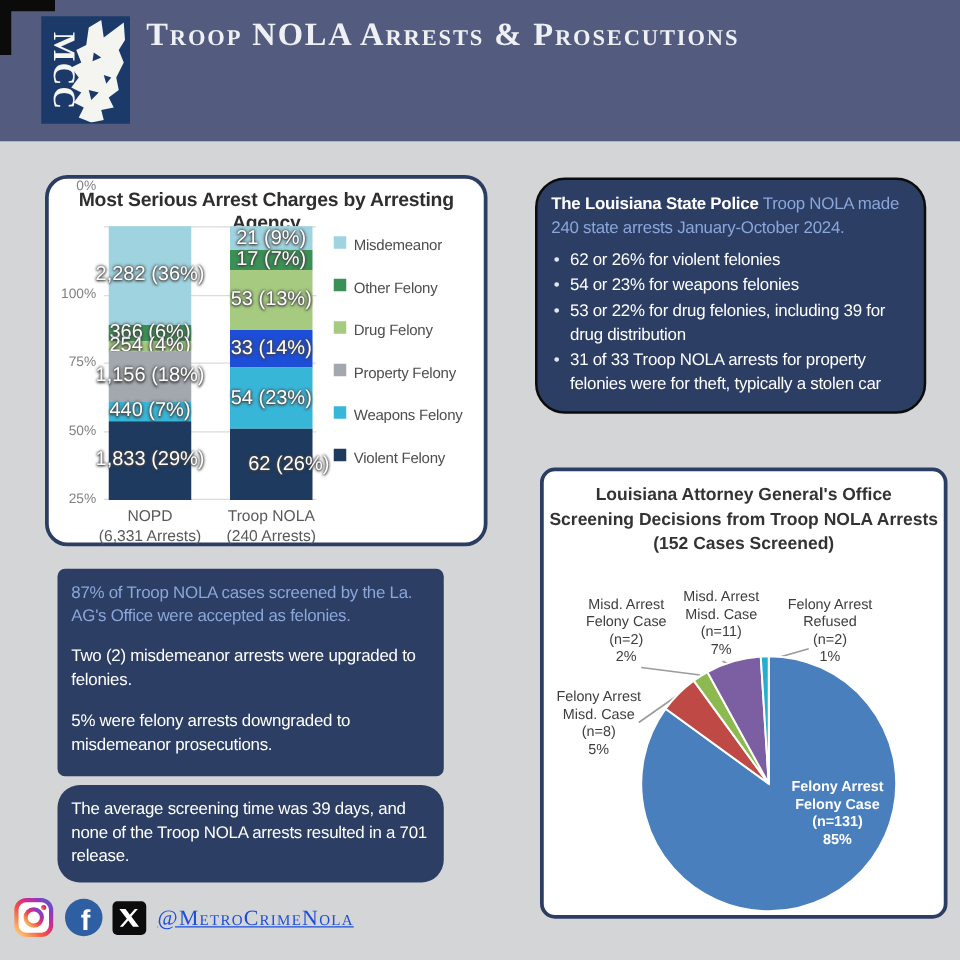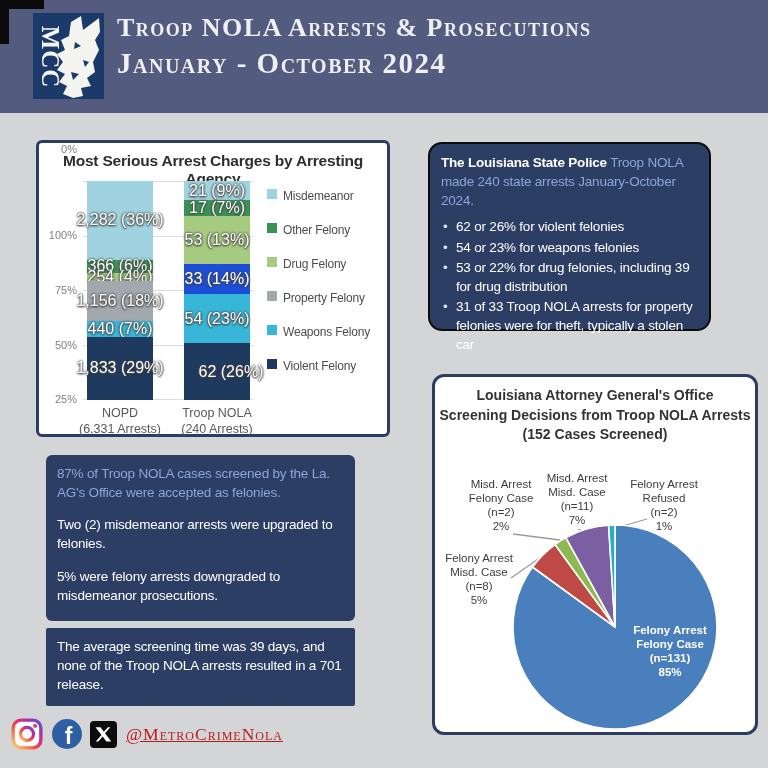--- a/index.html
+++ b/index.html
@@ -16,21 +16,21 @@
   .logo-mcc{position:absolute;left:-14px;top:30px;color:#f5f5f2;font-family:"Liberation Serif",serif;
             font-weight:bold;font-size:25px;letter-spacing:1px;transform:rotate(90deg);}
   .logo-wolf{position:absolute;right:1px;top:3px;}
   .title-block{left:117px;top:11px;color:#eef0f4;font-family:"Liberation Serif",serif;
                font-variant:small-caps;letter-spacing:1.5px;line-height:1.3;}
   .title-l1{font-size:26px;font-weight:600;}
   .title-l2{font-size:29px;font-weight:600;}
 
   
   .chart-card{left:36px;top:140px;width:354px;height:297px;background:#fff;
-              border:3px solid #2c3d63;border-radius:6px;box-sizing:border-box;}
+              border:3px solid #2c3d63;border-radius:18px;box-sizing:border-box;}
   .chart-title{left:0;top:9px;width:100%;text-align:center;font-size:15.5px;font-weight:bold;
                color:#2e2e2e;letter-spacing:-0.2px;}
   .ytick{width:38px;text-align:right;font-size:11px;color:#808080;}
   .ytick:nth-of-type(1){left:0;top:32px;} .ytick:nth-of-type(2){left:0;top:86px;}
   .ytick:nth-of-type(3){left:0;top:141px;} .ytick:nth-of-type(4){left:0;top:196px;}
   .ytick:nth-of-type(5){left:0;top:250px;}
   .plot{left:44px;top:38px;width:170px;height:219px;}
   .grid{position:absolute;left:0;width:170px;height:1px;background:#dcdcdc;}
   .grid:nth-of-type(1){top:0;} .grid:nth-of-type(2){top:55px;} .grid:nth-of-type(3){top:109px;}
   .grid:nth-of-type(4){top:164px;} .grid:nth-of-type(5){top:218px;}
@@ -43,28 +43,28 @@
   .xlab.x0{left:21px;} .xlab.x1{left:118px;}
   .legend{left:228px;top:46px;width:120px;}
   .lg-item{display:flex;margin-bottom:20px;}
   .sw{width:10px;height:10px;margin-right:6px;flex:0 0 auto;}
   .lg-txt{font-size:12px;color:#4d4d4d;letter-spacing:-0.2px;white-space:nowrap;}
 
   
   .navy{background:#2c3e64;color:#fff;font-size:13.5px;line-height:1.42;letter-spacing:-0.2px;
         box-sizing:border-box;}
   .peri{color:#8ba6d9;}
-  .info-box{left:428px;top:142px;width:283px;height:189px;border:2px solid #0c0c0c;
-            border-radius:14px;padding:9px 11px;}
+  .info-box{left:428px;top:142px;width:313px;height:189px;border:2px solid #0c0c0c;
+            border-radius:24px;padding:9px 11px;}
   .info-box ul{list-style:none;margin:7px 0 0 0;padding:0;}
   .info-box li{padding-left:15px;position:relative;margin-bottom:1px;}
   .info-box li::before{content:"\2022";position:absolute;left:2px;color:#dfe6f2;}
   .box1{left:46px;top:455px;width:309px;height:166px;border-radius:6px;padding:9px 11px;}
   .box1 p,.box2 p{margin:0 0 13px 0;}
-  .box2{left:46px;top:628px;width:309px;height:78px;border-radius:2px;padding:9px 11px;}
+  .box2{left:46px;top:628px;width:309px;height:78px;border-radius:18px;padding:9px 11px;}
 
   
   .pie-card{left:432px;top:374px;width:326px;height:361px;background:#fff;
             border:3px solid #2c3d63;border-radius:12px;box-sizing:border-box;overflow:hidden;}
   .pie-title{left:0;top:9px;width:100%;text-align:center;font-size:14px;font-weight:bold;
              color:#333;line-height:1.4;}
   .pie-svg{position:absolute;left:0;top:0;}
   .plab{position:absolute;width:100px;text-align:center;font-size:11.5px;color:#3d3d3d;
         line-height:1.22;}
   .plab.inside{color:#fff;font-weight:bold;}
@@ -73,29 +73,28 @@
   .pl-blue{left:185px;top:246px;}
 
   
   .footer-ig{left:10px;top:717px;width:34px;height:34px;}
   .footer-fb{left:52px;top:719px;width:30px;height:30px;border-radius:50%;background:#2e5fa3;
              display:flex;align-items:center;justify-content:center;}
   .fb-f{color:#fff;font-weight:bold;font-size:23px;margin-left:3px;margin-top:5px;}
   .footer-x{left:90px;top:721px;width:27px;height:27px;background:#0c0c0c;border-radius:4px;
             display:flex;align-items:center;justify-content:center;}
   .handle{left:126px;top:724px;font-family:"Liberation Serif",serif;font-variant:small-caps;
-          font-size:17.5px;letter-spacing:1px;color:#b91c1c;text-decoration:underline;}
+          font-size:17.5px;letter-spacing:1px;color:#1d4ed8;text-decoration:underline;}
 </style>
 </head>
 <body>
 
 <div class="abs header">
   <div class="abs title-block">
     <div class="title-l1">Troop NOLA Arrests &amp; Prosecutions</div>
-    <div class="title-l2">January - October 2024</div>
   </div>
   <div class="abs logo">
     <div class="logo-mcc">MCC</div>
     <svg class="logo-wolf" width="50" height="82" viewBox="0 0 50 82">
       <path fill="#f4f4f1" d="M18 6 L28 0 L30 14 L38 8 L46 2 L47 16 L42 24 L46 34 L40 46 L42 56 L34 62 L38 70 L28 72 L30 80 L20 82 L10 78 L14 70 L6 66 L12 58 L4 54 L10 46 L4 38 L12 34 L8 24 L16 20 Z"></path>
       <path fill="#1c3a69" d="M22 26 l6 4 -7 3 Z M30 44 l6 2 -4 5 Z M18 56 l8 2 -6 6 Z"></path>
     </svg>
   </div>
   <div class="abs corner-top"></div>
   <div class="abs corner-left"></div>

